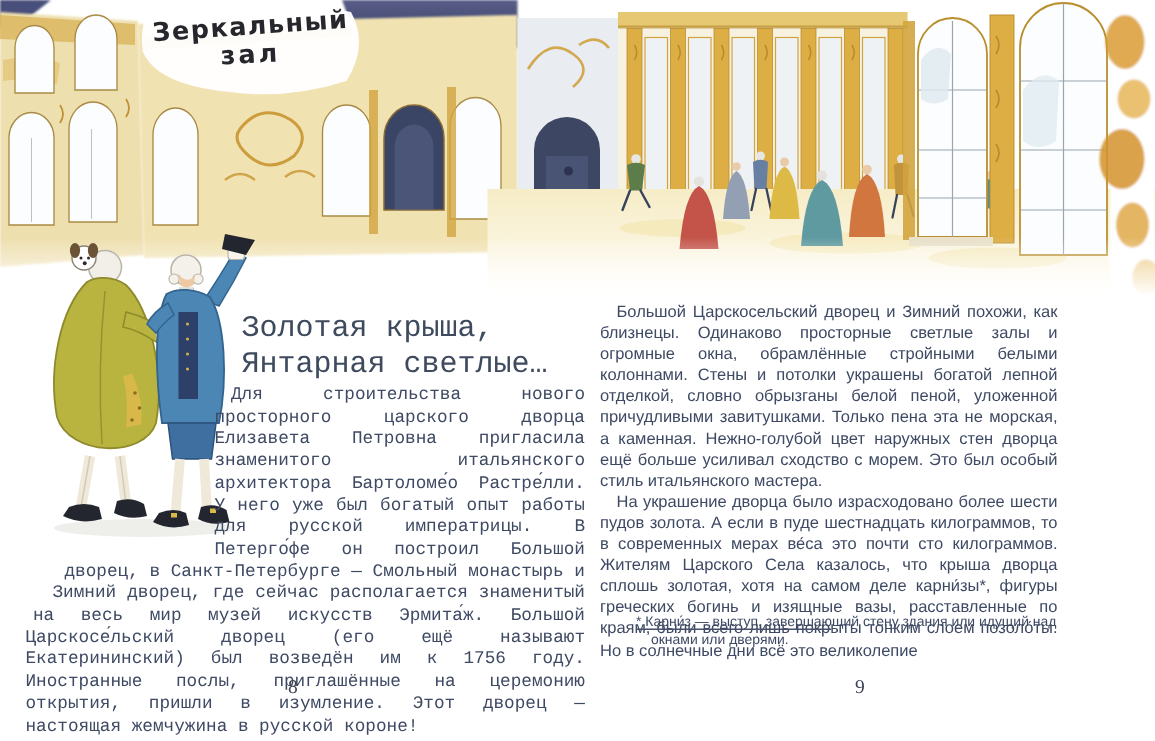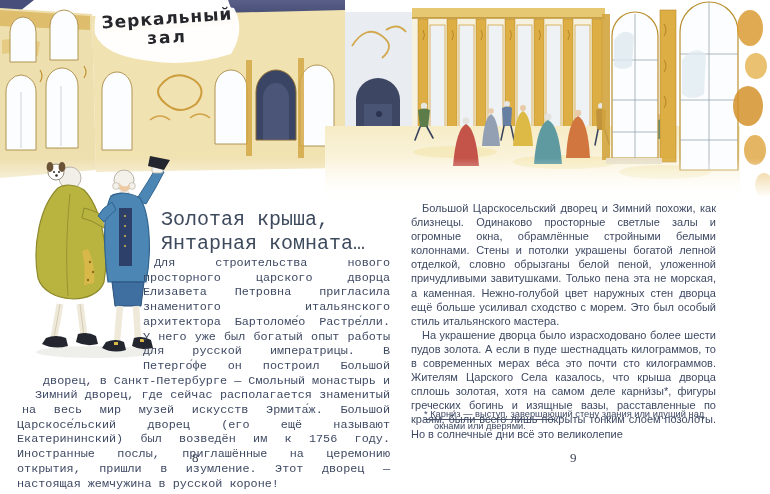--- a/index.html
+++ b/index.html
@@ -25,21 +25,21 @@
   }
   .left-body{position:absolute;left:17px;top:256px;width:373px;}
   .wrap-spacer{
     float:left;width:126px;height:150px;
     shape-outside:polygon(0 0,126px 0,126px 105px,26px 105px,26px 120px,18px 120px,18px 135px,5px 135px,5px 150px,0 150px);
   }
   .left-body p{
     margin:0;text-align:justify;text-indent:11px;
     font-size:11.8px;line-height:14.7px;color:#3e4963;font-family:Liberation Mono, monospace;
   }
-  .right-body{position:absolute;left:411px;top:201px;width:305px;}
+  .right-body{position:absolute;left:400px;top:201px;width:305px;}
   .right-body p{
     margin:0;text-align:justify;text-indent:11px;
     font-size:11px;line-height:14.1px;color:#3e4963;
   }
   .footnote-rule{position:absolute;left:424px;top:419px;width:130px;height:1px;background:#47506a;}
   .footnote{
     position:absolute;left:424px;top:409px;width:302px;
     font-size:9.3px;line-height:11.6px;color:#3e4963;
     padding-left:10px;text-indent:-10px;
   }
@@ -270,21 +270,21 @@
 
       <path d="M98,188 q10,-4 18,0 l2,8 q-13,4 -24,-2 z" fill="#23262e"></path>
       <path d="M126,184 q9,-3 17,2 l2,8 q-12,3 -21,-2 z" fill="#23262e"></path>
       <rect x="106" y="188" width="4" height="3" fill="#d9b84a"></rect>
       <rect x="132" y="185" width="4" height="3" fill="#d9b84a"></rect>
     </g>
   </svg>
 
   <div class="heading">
     <div>Золотая крыша,</div>
-    <div>Янтарная комната…</div>
+    <div>Янтарная светлые…</div>
   </div>
 
   <div class="left-body">
     <span class="wrap-spacer"></span>
     <p>Для строительства нового просторного царского дворца Елизавета Петровна пригласила знаменитого итальянского архитектора Бартоломе́о Растре́лли. У него уже был богатый опыт работы для русской императрицы. В Петерго́фе он построил Большой дворец, в Санкт-Петербурге — Смольный монастырь и Зимний дворец, где сейчас располагается знаменитый на весь мир музей искусств Эрмита́ж. Большой Царскосе́льский дворец (его ещё называют Екатерининский) был возведён им к 1756 году. Иностранные послы, приглашённые на церемонию открытия, пришли в изумление. Этот дворец — настоящая жемчужина в русской короне!</p>
   </div>
 
   <div class="pagenum left">8</div>
 
   <div class="right-body">

